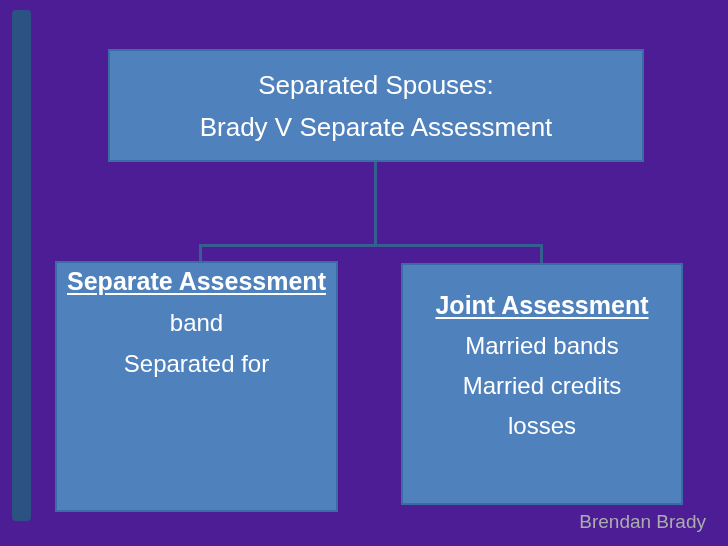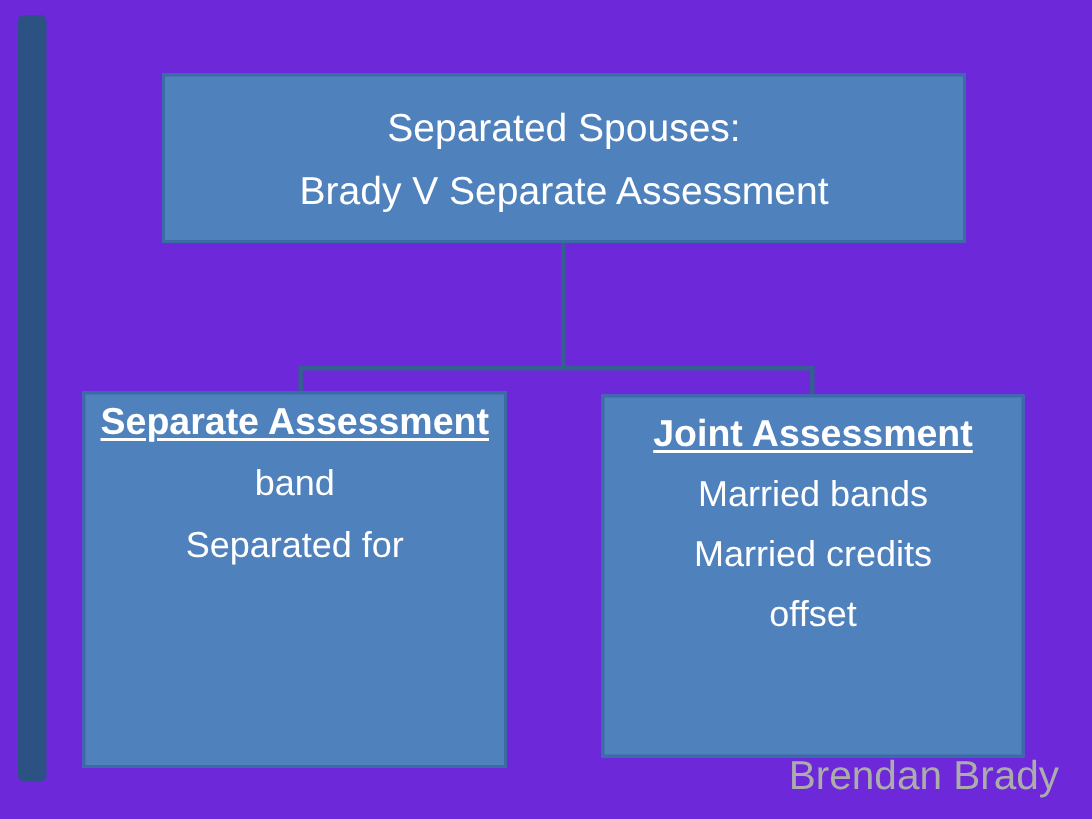--- a/index.html
+++ b/index.html
@@ -1,20 +1,20 @@
 <!DOCTYPE html>
 <html><head>
 <meta charset="utf-8">
 <style>
   html, body { margin: 0; padding: 0; }
   .slide {
     position: relative;
     width: 728px;
     height: 546px;
-    background: #6d28d9;
+    background: #4c1d95;
     overflow: hidden;
     font-family: "Liberation Sans", "DejaVu Sans", sans-serif;
   }
 
   .accent-bar {
     position: absolute;
     left: 12px;
     top: 10px;
     width: 19px;
     height: 511px;
@@ -51,21 +51,21 @@
     top: 261px;
     width: 283px;
     height: 251px;
     padding-top: 2px;
   }
   .right-box {
     left: 401px;
     top: 263px;
     width: 282px;
     height: 242px;
-    padding-top: 8px;
+    padding-top: 24px;
   }
 
   .box-heading {
     font-size: 25px;
     font-weight: bold;
     line-height: 32px;
     text-decoration: underline;
     text-underline-offset: 3px;
     text-decoration-thickness: 2px;
     white-space: nowrap;
@@ -86,21 +86,21 @@
   }
   .conn-stem        { left: 374px; top: 162px; width: 3px;  height: 83px; }
   .conn-horizontal  { left: 199px; top: 244px; width: 344px; height: 3px; }
   .conn-drop-left   { left: 199px; top: 246px; width: 3px;  height: 15px; }
   .conn-drop-right  { left: 540px; top: 246px; width: 3px;  height: 17px; }
 
   .author {
     position: absolute;
     right: 22px;
     bottom: 13px;
-    font-size: 27px;
+    font-size: 19px;
     color: #acacac;
     white-space: nowrap;
   }
 </style>
 </head>
 <body>
 
 <div class="slide">
 
   <div class="accent-bar"></div>
@@ -130,20 +130,20 @@
   <div class="node content-box right-box">
     <div class="box-heading">Joint Assessment</div>
     <div>
         <div class="box-item">
           <div class="box-line">Married bands</div>
         </div>
         <div class="box-item">
           <div class="box-line">Married credits</div>
         </div>
         <div class="box-item">
-          <div class="box-line">offset</div>
+          <div class="box-line">losses</div>
         </div>
       </div>
   </div>
 
   <div class="author">Brendan Brady</div>
 
 </div>
 
 </body></html>

